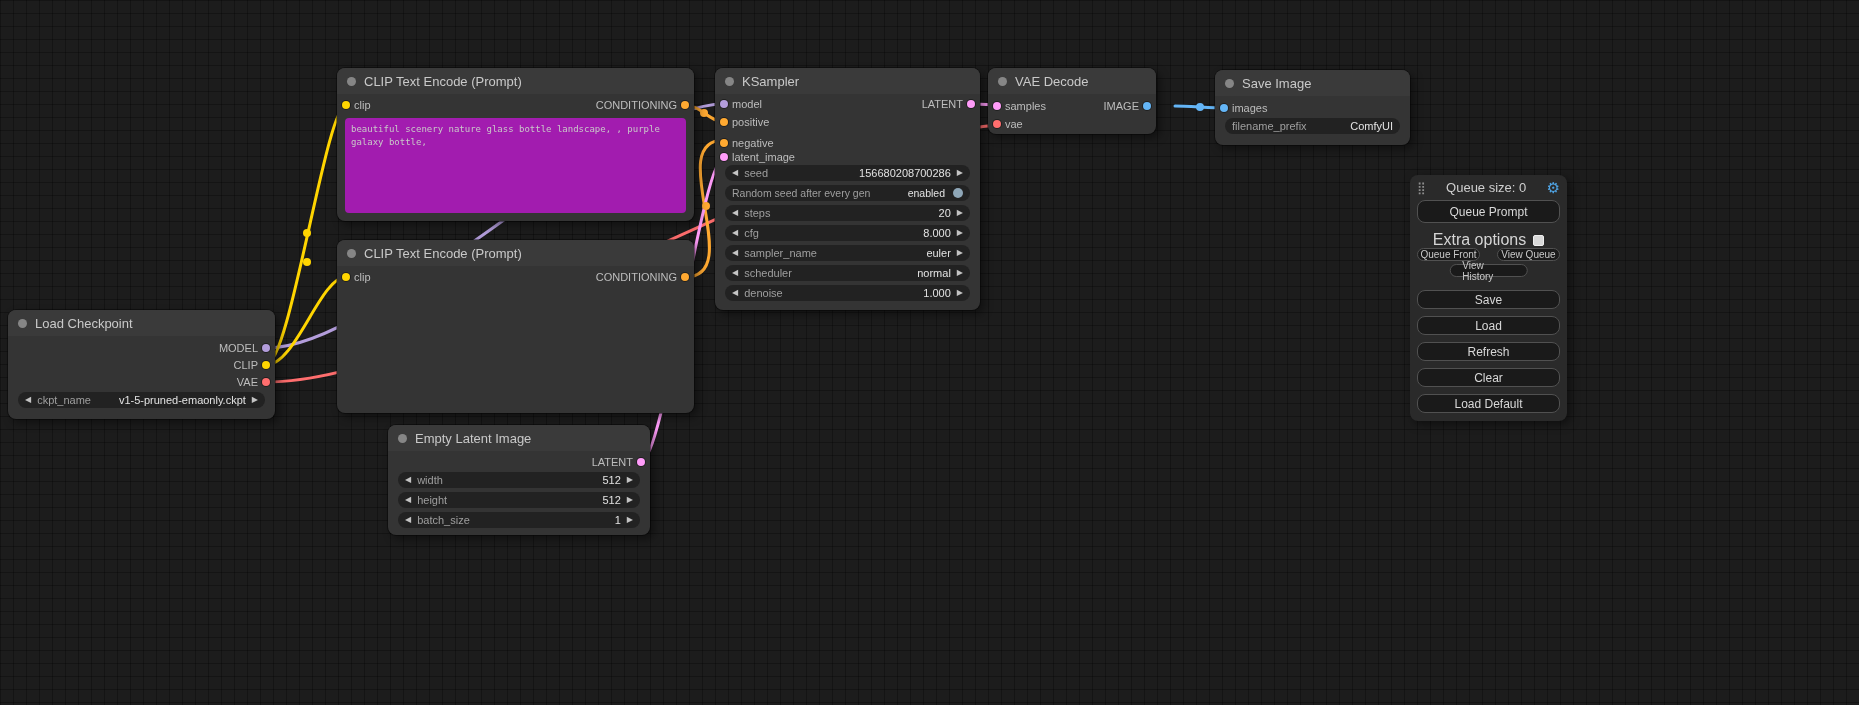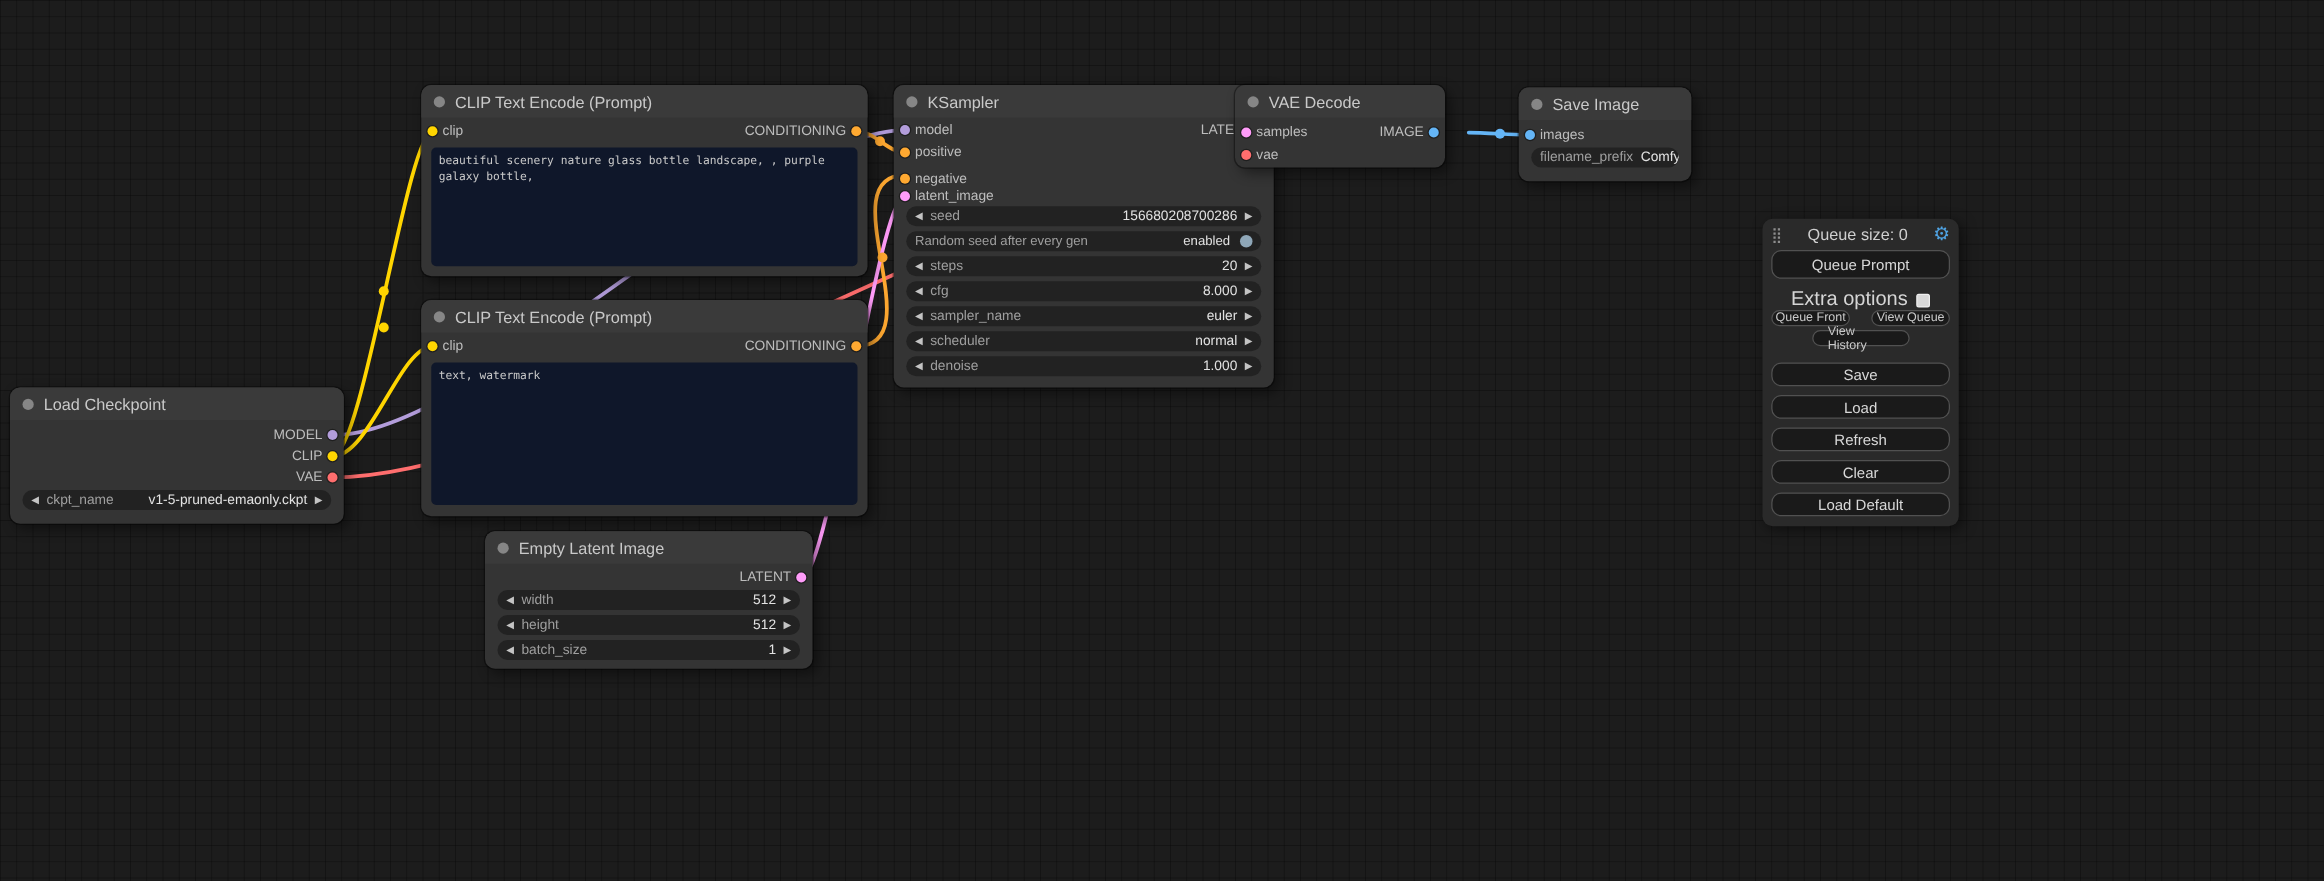--- a/index.html
+++ b/index.html
@@ -38,21 +38,21 @@
 
   .widget{
     position:absolute;left:10px;right:10px;height:16px;background:#222;
     border-radius:8px;display:flex;align-items:center;font-size:11px;color:#9f9f9f;
     padding:0 7px;gap:6px;white-space:nowrap;overflow:hidden;
   }
   .w-value{margin-left:auto;color:#e2e2e2}
   .arrow{font-size:8px;color:#c4c4c4;line-height:1;flex:none}
   .knob{width:10px;height:10px;border-radius:50%;flex:none;margin-left:2px}
   .text-widget{
-    position:absolute;left:8px;right:8px;background:#0f172a;border-radius:4px;
+    position:absolute;left:8px;right:8px;background:#a21caf;border-radius:4px;
     padding:5px 6px;font-family:"DejaVu Sans Mono",monospace;font-size:9px;
     color:#c9c9c9;line-height:1.4;white-space:pre-wrap;word-break:break-word;overflow:hidden;
   }
 
   .menu{
     position:absolute;left:1410px;top:175px;width:157px;height:246px;z-index:3;
     background:#2a2a2a;border-radius:8px;box-shadow:3px 3px 10px rgba(0,0,0,.5);color:#ccc;
   }
   .menu-header{position:absolute;top:4px;left:7px;right:7px;height:17px;display:flex;align-items:center}
   .drag-handle{color:#8d8d8d;font-size:12px;line-height:1;cursor:move}
@@ -147,21 +147,20 @@
       <span>CLIP Text Encode (Prompt)</span>
     </div>
     <div class="slot in" style="top:29px">
       <span class="slot-dot" style="background: rgb(255, 213, 0);"></span>
       <span>clip</span>
     </div>
     <div class="slot out" style="top:29px">
       <span>CONDITIONING</span>
       <span class="slot-dot" style="background: rgb(255, 169, 49);"></span>
     </div>
-    <div class="text-widget" style="top:50px;height:114px">text, watermark</div>
   </div>
 
   <div class="node" style="left:388px;top:425px;width:262px;height:110px">
     <div class="node-title">
       <span class="title-dot"></span>
       <span>Empty Latent Image</span>
     </div>
     <div class="slot out" style="top:29px">
       <span>LATENT</span>
       <span class="slot-dot" style="background: rgb(255, 156, 249);"></span>
@@ -179,21 +178,21 @@
       <span class="arrow">▶</span>
     </div>
     <div class="widget" style="top:87px">
       <span class="arrow">◀</span>
       <span>batch_size</span>
       <span class="w-value">1</span>
       <span class="arrow">▶</span>
     </div>
   </div>
 
-  <div class="node" style="left:715px;top:68px;width:304px;height:242px">
+  <div class="node" style="left:715px;top:68px;width:265px;height:242px">
     <div class="node-title">
       <span class="title-dot"></span>
       <span>KSampler</span>
     </div>
     <div class="slot in" style="top:28px">
       <span class="slot-dot" style="background: rgb(179, 157, 219);"></span>
       <span>model</span>
     </div>
     <div class="slot in" style="top:46px">
       <span class="slot-dot" style="background: rgb(255, 169, 49);"></span>
@@ -266,21 +265,21 @@
     <div class="slot in" style="top:48px">
       <span class="slot-dot" style="background: rgb(255, 110, 110);"></span>
       <span>vae</span>
     </div>
     <div class="slot out" style="top:30px">
       <span>IMAGE</span>
       <span class="slot-dot" style="background: rgb(100, 181, 246);"></span>
     </div>
   </div>
 
-  <div class="node" style="left:1215px;top:70px;width:138px;height:75px">
+  <div class="node" style="left:1215px;top:70px;width:195px;height:75px">
     <div class="node-title">
       <span class="title-dot"></span>
       <span>Save Image</span>
     </div>
     <div class="slot in" style="top:30px">
       <span class="slot-dot" style="background: rgb(100, 181, 246);"></span>
       <span>images</span>
     </div>
     <div class="widget" style="top:48px">
       <span>filename_prefix</span>

